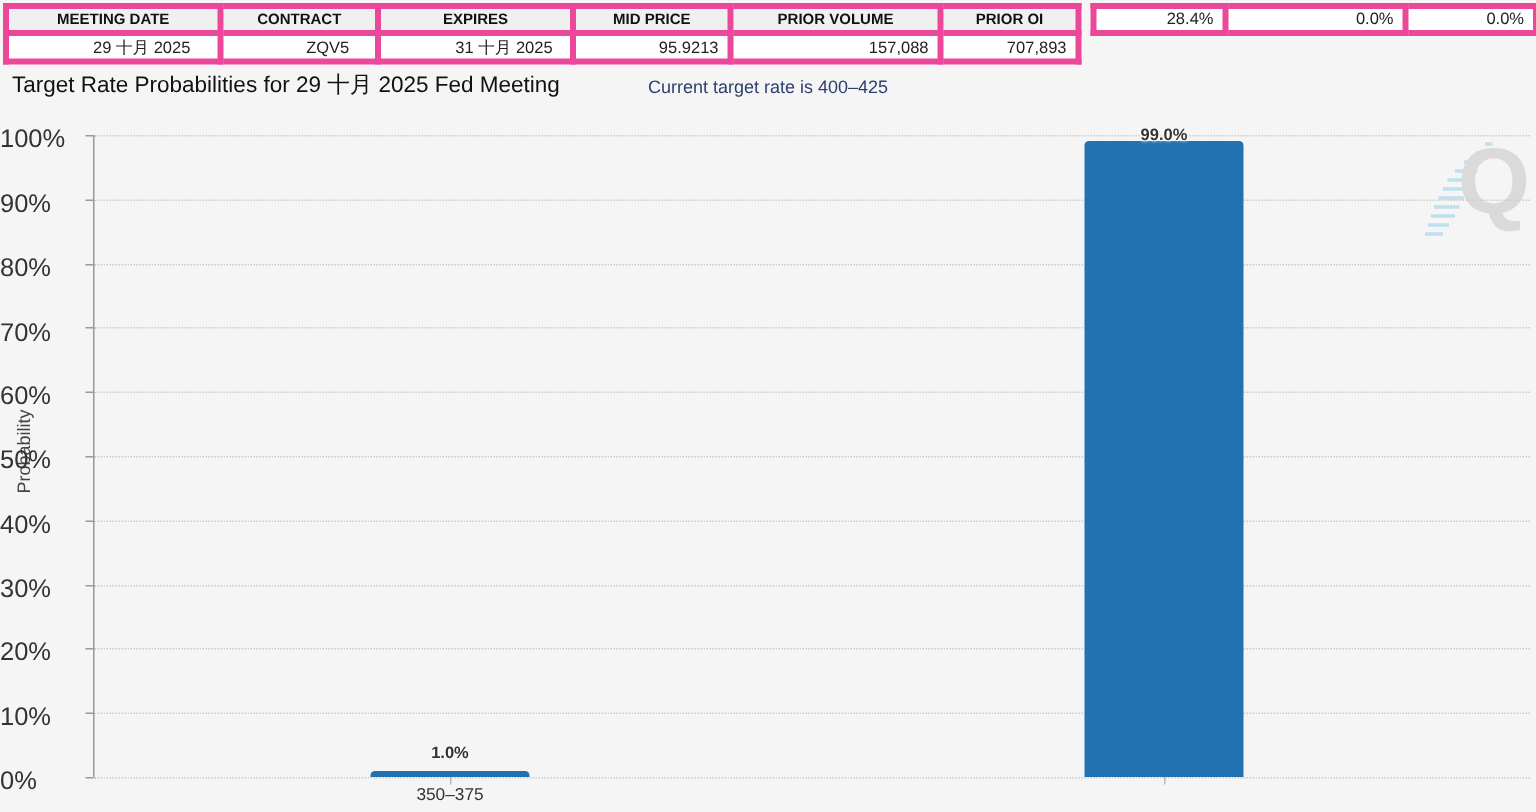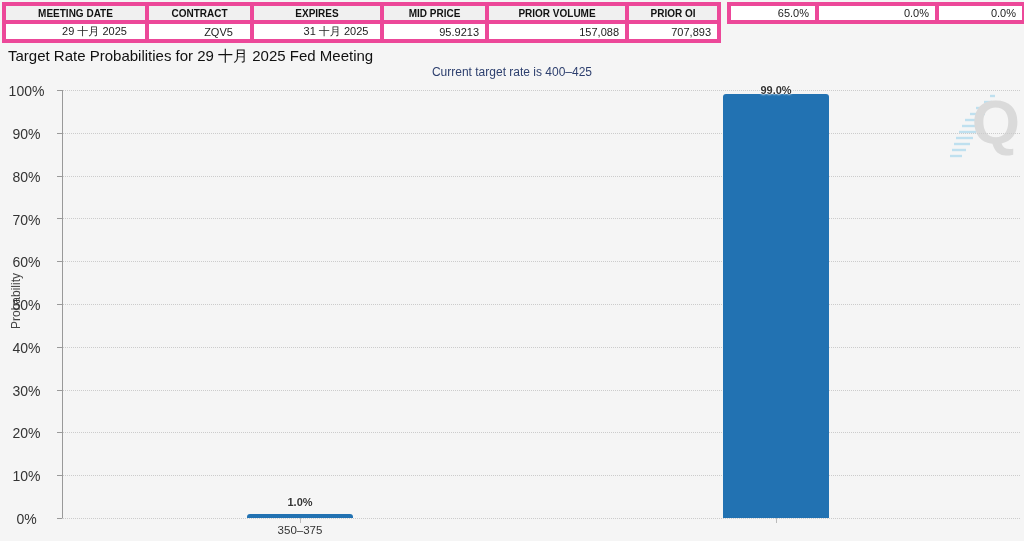--- a/index.html
+++ b/index.html
@@ -37,21 +37,21 @@
   .top-table td.r { text-align:right; }
   #contracts-table { left:2px; width:715px; }
   #probability-table { left:727px; width:295px; }
 
   
   #chart-title {
     position:absolute; left:8px; top:47px;
     font-size:15px; font-weight:500; color:#111;
   }
   #chart-subtitle {
-    position:absolute; left:62px; top:65px; width:900px;
+    position:absolute; left:62px; top:51px; width:900px;
     text-align:center;
     font-size:12px; color:#2d3f6e;
   }
   #chart-menu {
     position:absolute; right:13px; top:50px;
     width:17px; height:15px;
     padding:1px; cursor:pointer;
   }
   #chart-menu .bar {
     height:2.5px; background:#5a5a5a; margin-bottom:2.2px; border-radius:0.5px;
@@ -63,21 +63,21 @@
   }
   
   #plot-layer { position:absolute; inset:0; }
   .gridline {
     position:absolute; left:62px; width:958px; height:0;
     border-top:1px dotted #ccc;
   }
   .ytick { position:absolute; left:57px; width:5px; height:1px; background:#9a9a9a; }
   .ylab {
     position:absolute; left:0; width:53px;
-    font-size:14px; color:#333; text-align:center;
+    font-size:17px; color:#333; text-align:left;
   }
   #yaxis-line { position:absolute; left:62px; top:90px; width:1px; height:428px; background:#999; }
   .bar {
     position:absolute; background:#2272b2;
     border-radius:3px 3px 0 0; cursor:pointer;
   }
   .datalabel {
     position:absolute; width:90px; text-align:center;
     font-size:11px; font-weight:600; color:#333;
     text-shadow:0 0 2px #fff, 0 0 2px #fff, 0 0 3px #fff;
@@ -129,21 +129,21 @@
   </table>
 
 <table class="top-table" id="probability-table">
   <colgroup>
       <col style="width:88px">
       <col style="width:120px">
       <col style="width:87px">
     </colgroup>
   <tbody>
   <tr>
-    <td class="r">65.0%</td>
+    <td class="r">28.4%</td>
     <td class="r">0.0%</td>
     <td class="r">0.0%</td>
   </tr>
 </tbody>
   </table>
 
 <div id="chart-title">Target Rate Probabilities for 29 十月 2025 Fed Meeting</div>
 <div id="chart-subtitle">Current target rate is 400–425</div>
 <div id="chart-menu" title="Chart context menu">
   <div>

